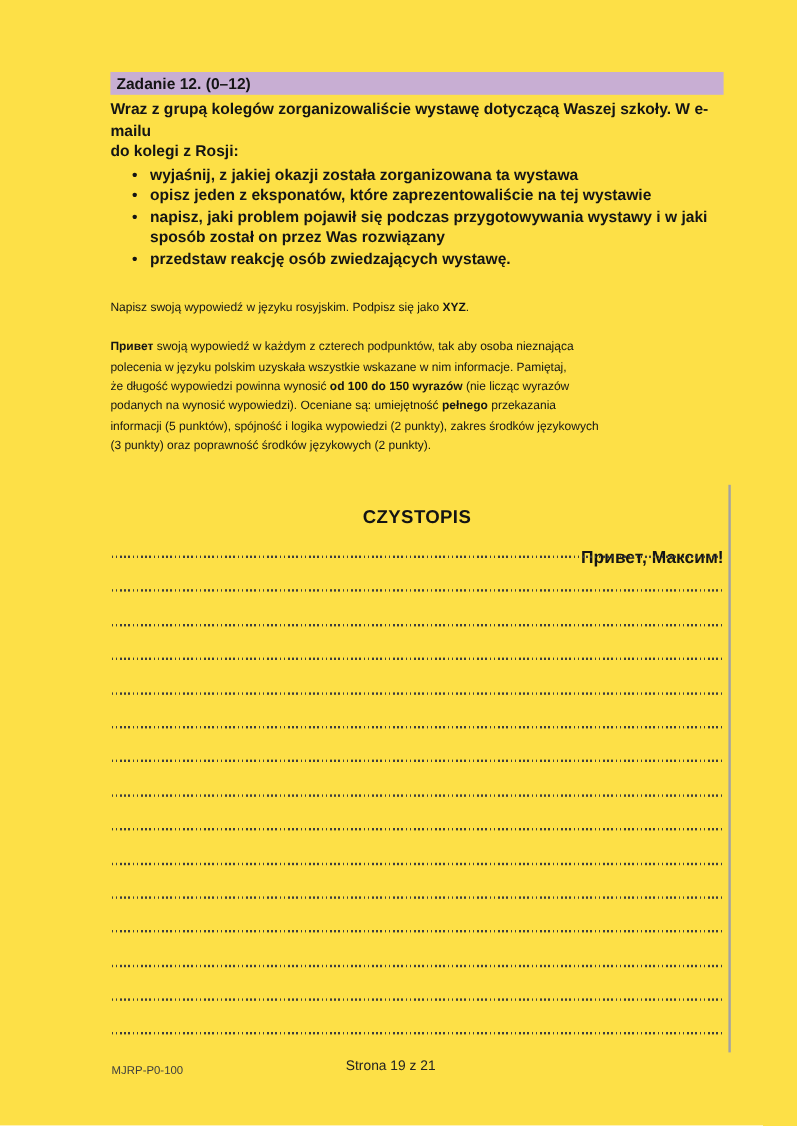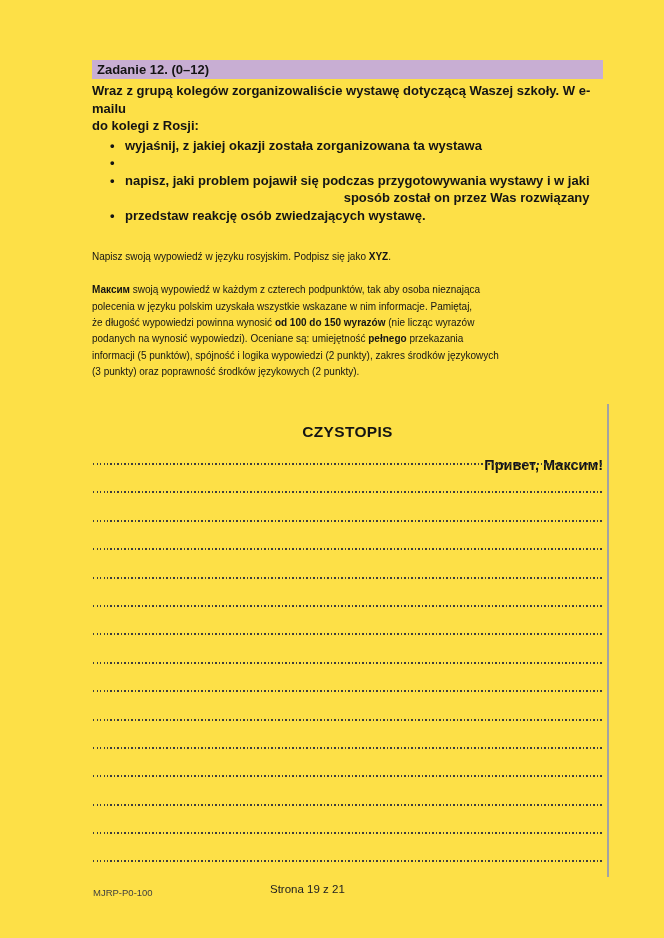--- a/index.html
+++ b/index.html
@@ -41,21 +41,20 @@
     font-size: 13px;
     font-weight: bold;
     line-height: 17.5px;
     flex: 0 0 auto;
   }
   .bullet-text {
     font-size: 13px;
     font-weight: bold;
     line-height: 17.5px;
     white-space: pre-line;
-    text-align: right;
   }
   .note {
     margin-top: 9px;
     font-size: 10px;
     line-height: 16.4px;
     white-space: pre-line;
   }
   .note p { margin: 0; }
   .bi { font-weight: bold; }
   .czystopis {
@@ -102,24 +101,24 @@
   }
   .footer-code {
     position: absolute;
     left: 93px;
     top: 887px;
     font-size: 9.5px;
     color: #3f3f3f;
   }
   .footer-page {
     position: absolute;
-    left: 270px;
+    left: 243px;
     top: 883px;
     width: 120px;
-    text-align: left;
+    text-align: right;
     font-size: 11.5px;
     color: #222222;
   }
 </style>
 </head>
 <body>
 
 <div class="page" style="background: #fde047;">
 
   <div class="content">
@@ -131,35 +130,36 @@
     <div class="intro">Wraz z grupą kolegów zorganizowaliście wystawę dotyczącą Waszej szkoły. W e-mailu
 do kolegi z Rosji:</div>
 
     <div class="bullets">
         <div class="bullet-row">
           <span class="bullet-marker">•</span>
           <span class="bullet-text">wyjaśnij, z jakiej okazji została zorganizowana ta wystawa</span>
         </div>
         <div class="bullet-row">
           <span class="bullet-marker">•</span>
+          <span class="bullet-text">opisz jeden z eksponatów, które zaprezentowaliście na tej wystawie</span>
         </div>
         <div class="bullet-row">
           <span class="bullet-marker">•</span>
           <span class="bullet-text">napisz, jaki problem pojawił się podczas przygotowywania wystawy i w jaki
 sposób został on przez Was rozwiązany</span>
         </div>
         <div class="bullet-row">
           <span class="bullet-marker">•</span>
           <span class="bullet-text">przedstaw reakcję osób zwiedzających wystawę.</span>
         </div>
       </div>
 
     <div class="note">
       <p><span>Napisz swoją wypowiedź w języku rosyjskim. Podpisz się jako </span><span class="bi">XYZ</span><span>.</span></p>
-      <p><span class="bi">Максим</span><span> swoją wypowiedź w każdym z czterech podpunktów, tak aby osoba nieznająca
+      <p><span class="bi">Привет</span><span> swoją wypowiedź w każdym z czterech podpunktów, tak aby osoba nieznająca
 polecenia w języku polskim uzyskała wszystkie wskazane w nim informacje. Pamiętaj,
 że długość wypowiedzi powinna wynosić </span><span class="bi">od 100 do 150 wyrazów</span><span> (nie licząc wyrazów
 podanych na wynosić wypowiedzi). Oceniane są: umiejętność </span><span class="bi">pełnego</span><span> przekazania
 informacji (5 punktów), spójność i logika wypowiedzi (2 punkty), zakres środków językowych
 (3 punkty) oraz poprawność środków językowych (2 punkty).</span></p>
     </div>
 
     <div class="czystopis">CZYSTOPIS</div>
 
     <div class="salutation">Привет, Максим!</div>

